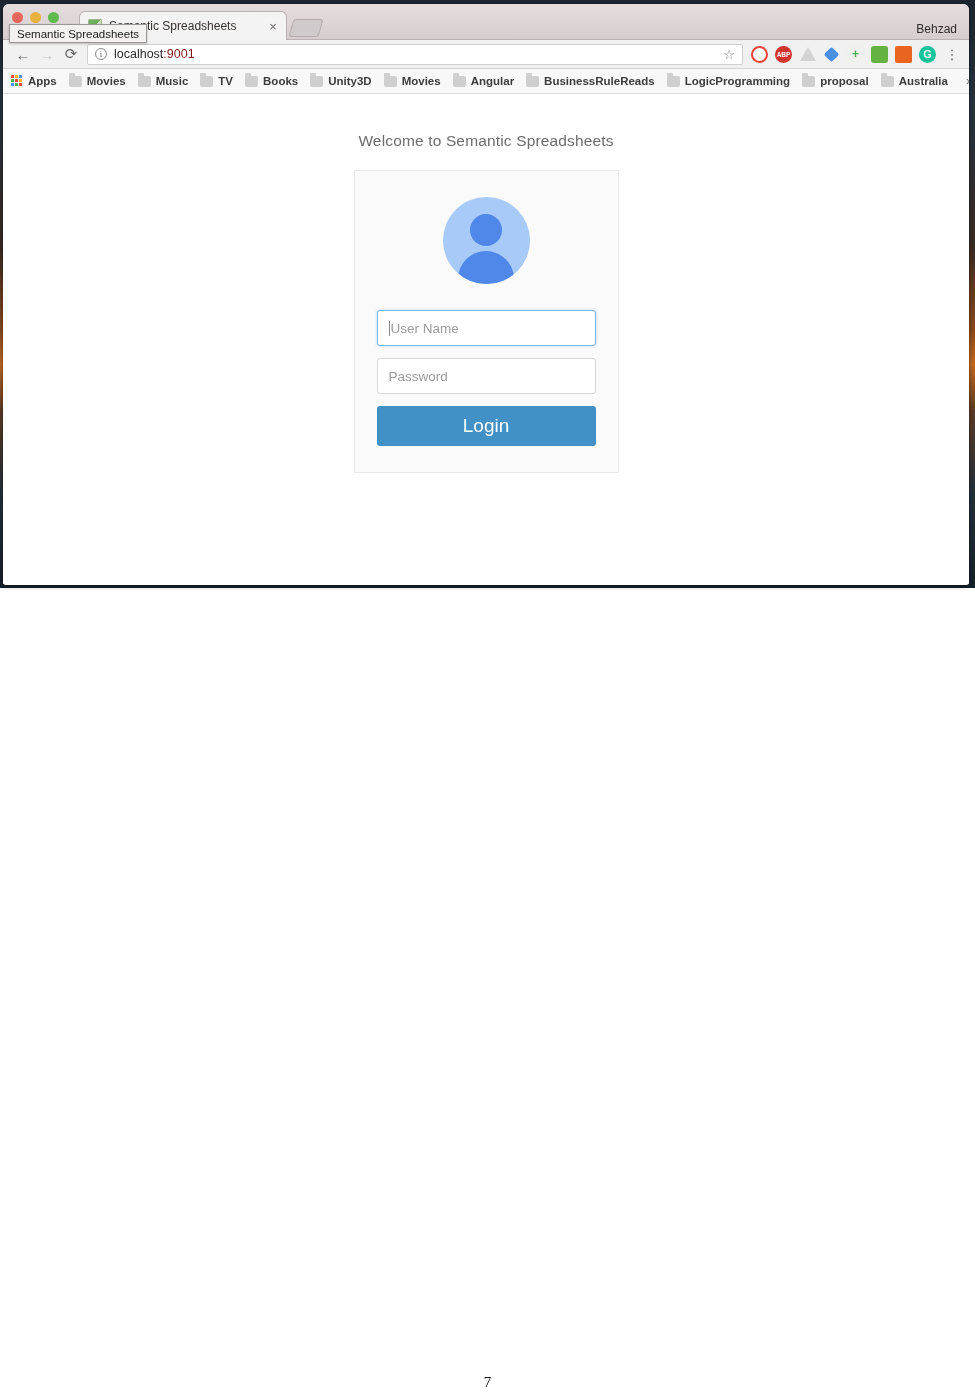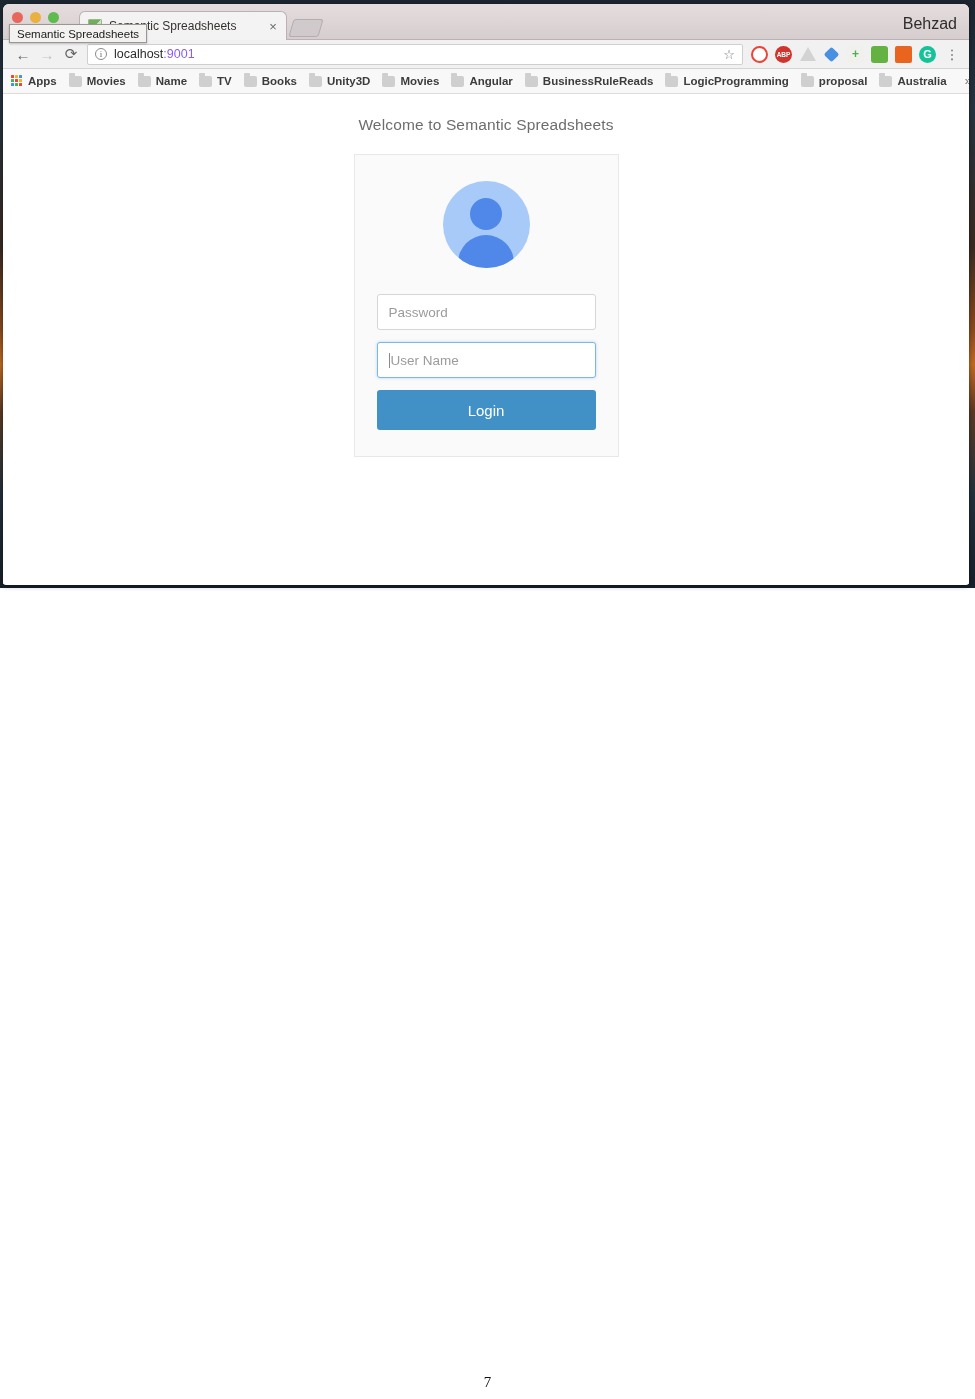--- a/index.html
+++ b/index.html
@@ -90,22 +90,22 @@
     position: absolute;
     left: 288px; top: 15px;
     width: 30px; height: 18px;
     background: #d1cacc;
     border: 1px solid #b4acae;
     border-radius: 3px;
     transform: skewX(-16deg);
   }
   .profile-name {
     position: absolute;
-    right: 12px; top: 11px;
-    font-size: 16px; color: #2f2c2b;
+    right: 12px; top: 18px;
+    font-size: 12px; color: #2f2c2b;
   }
 
   
   .tooltip {
     position: absolute;
     left: 6px; top: 20px;
     height: 19px;
     padding: 0 7px;
     display: flex; align-items: center;
     background: #f3f2f0;
@@ -148,21 +148,21 @@
     border: 1px solid #8a8a8a;
     border-radius: 50%;
     color: #6b6b6b;
     font-size: 9px; line-height: 10px;
     text-align: center;
     flex: 0 0 12px;
     margin-right: 7px;
     font-family: "Liberation Serif", serif;
   }
   .url-host { color: #2b2b2b; }
-  .url-port { color: #8b5cf6; }
+  .url-port { color: #7f1d1d; }
   .star-icon {
     margin-left: auto;
     font-size: 13px; color: #7a7a7a;
   }
   .ext-row { display: flex; align-items: center; gap: 7px; padding-left: 2px; }
   .ext {
     width: 17px; height: 17px;
     border-radius: 50%;
     flex: 0 0 17px;
     display: flex; align-items: center; justify-content: center;
@@ -247,21 +247,21 @@
 
   
   .viewport {
     position: relative;
     height: 490px;
     background: #ffffff;
     overflow: hidden;
   }
   .welcome {
     text-align: center;
-    margin: 0;
+    margin: 16px;
     padding-top: 22px;
     font-size: 15.5px;
     font-weight: normal;
     color: #6d6d6d;
     letter-spacing: .15px;
   }
   .card {
     width: 265px;
     margin: 20px auto 0;
     background: #fafafa;
@@ -315,21 +315,21 @@
     margin-right: 1px;
     position: relative;
     top: 0px;
   }
   .login-btn {
     width: 100%; height: 40px;
     background: #4291c6;
     border: none;
     border-radius: 3px;
     color: #ffffff;
-    font-size: 15px;
+    font-size: 19px;
     font-family: "Liberation Sans", sans-serif;
     display: flex; align-items: center; justify-content: center;
     cursor: pointer;
   }
 
   
   .page-number {
     position: absolute;
     left: 0; right: 0;
     bottom: 8px;
@@ -408,21 +408,21 @@
         </span>
         <span>Apps</span>
       </div>
 
       <div class="bm">
         <span class="bm-folder"></span>
         <span>Movies</span>
       </div>
       <div class="bm">
         <span class="bm-folder"></span>
-        <span>Name</span>
+        <span>Music</span>
       </div>
       <div class="bm">
         <span class="bm-folder"></span>
         <span>TV</span>
       </div>
       <div class="bm">
         <span class="bm-folder"></span>
         <span>Books</span>
       </div>
       <div class="bm">
@@ -463,29 +463,29 @@
 
       <div class="card">
 
         <div class="avatar-wrap">
           <div class="avatar">
             <div class="avatar-head"></div>
             <div class="avatar-body"></div>
           </div>
         </div>
 
-        <div class="field">
-          <span>Password</span>
-        </div>
-
         <div class="field focused">
           <span class="caret"></span>
           <span>User Name</span>
         </div>
 
+        <div class="field">
+          <span>Password</span>
+        </div>
+
         <button class="login-btn">Login</button>
 
       </div>
     </div>
 
   </div>
 
   <div class="page-number">7</div>
 
 </div>

